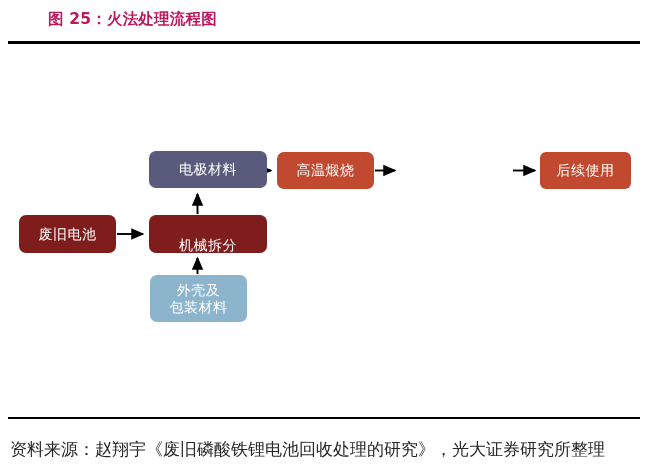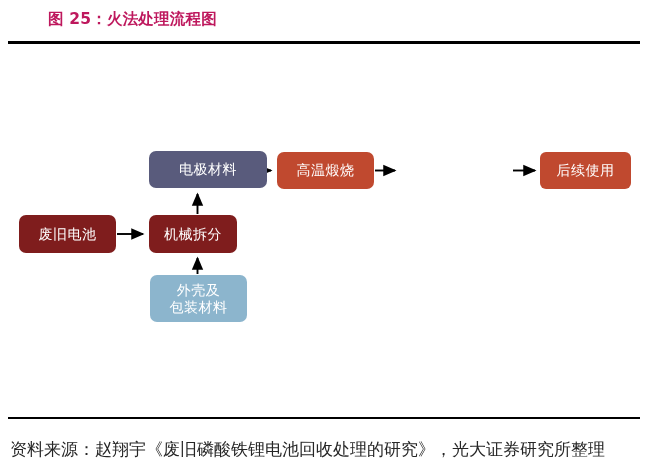--- a/index.html
+++ b/index.html
@@ -140,21 +140,21 @@
 
       <g>
         <line x1="513" y1="124.5" x2="535" y2="124.5" stroke="#000000" stroke-width="1.9" marker-end="url(#arrowhead)"></line>
       </g>
     </svg>
 
     <div class="node node-orange-bright" style="left:19px; top:169px; width:97px; height:38px;">
       <span class="node-label">废旧电池</span>
     </div>
 
-    <div class="node node-orange-bright" style="left:149px; top:169px; width:88px; height:38px;">
+    <div class="node node-orange-bright" style="left:149px; top:169px; width:118px; height:38px;align-items:flex-end;">
       <span class="node-label">机械拆分</span>
     </div>
 
     <div class="node node-slate" style="left:149px; top:105px; width:118px; height:37px;">
       <span class="node-label">电极材料</span>
     </div>
 
     <div class="node node-blue" style="left:150px; top:229px; width:97px; height:47px;">
       <span class="node-label">外壳及
 包装材料</span>

